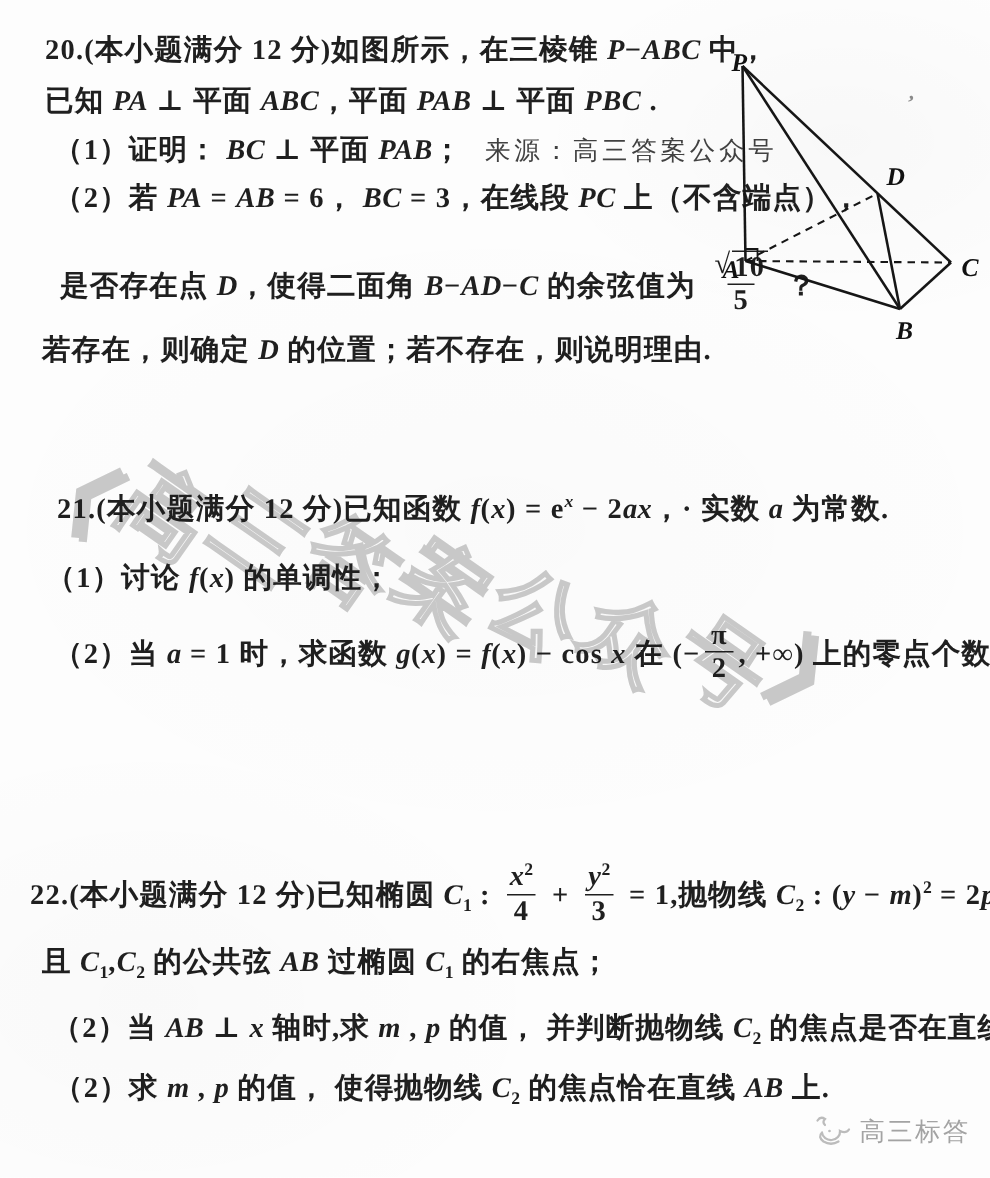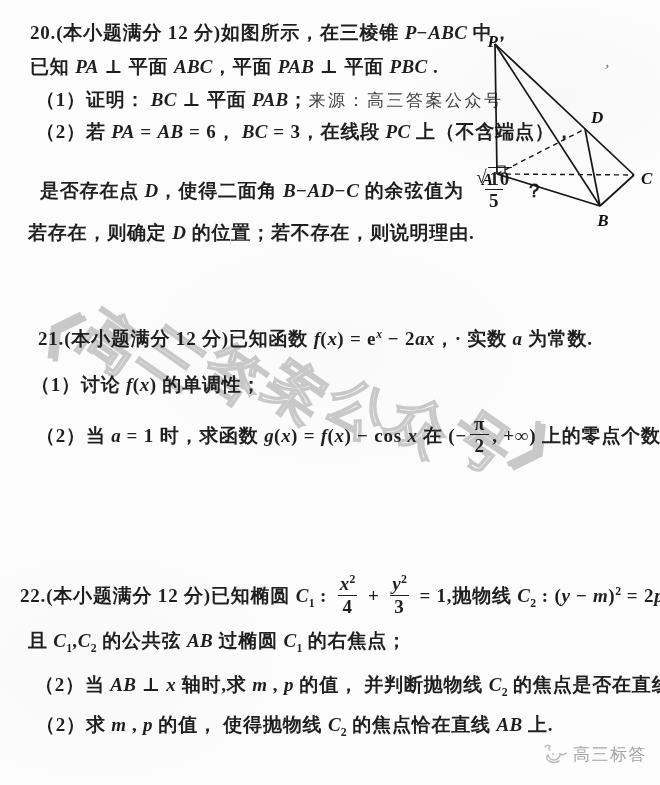--- a/index.html
+++ b/index.html
@@ -11,21 +11,21 @@
       radial-gradient(ellipse 400px 260px at 15% 85%, rgba(0,0,0,0.015), transparent 70%),
       radial-gradient(ellipse 500px 300px at 50% 45%, rgba(0,0,0,0.012), transparent 75%);
     font-family:"Liberation Serif","DejaVu Serif",serif;
   }
   .line{
     position:absolute;margin:0;white-space:nowrap;
     font-weight:700;font-size:19px;color:#1f1f1f;letter-spacing:0.8px;
   }
   .line .t{font-weight:700;}
   .line .m{font-style:italic;letter-spacing:0.3px;}
-  .line .light{font-weight:400;font-size:17px;color:#414141;letter-spacing:2.5px;}
+  .line .light{font-weight:400;font-size:17px;color:#414141;letter-spacing:2.5px;margin-left:15px;}
   .line .sup{vertical-align:super;font-size:0.62em;letter-spacing:0;}
   .line .supm{vertical-align:super;font-size:0.62em;font-style:italic;letter-spacing:0;}
   .line .sub{vertical-align:sub;font-size:0.62em;letter-spacing:0;}
   .frac{
     display:inline-flex;flex-direction:column;align-items:center;
     vertical-align:middle;margin:0 3px;line-height:1.12;transform:translateY(-3px);
   }
   .fnum,.fden{display:inline-block;padding:0 4px;text-align:center;}
   .fden{border-top:1.7px solid #1f1f1f;}
   .sqrt{display:inline-flex;align-items:flex-start;}

